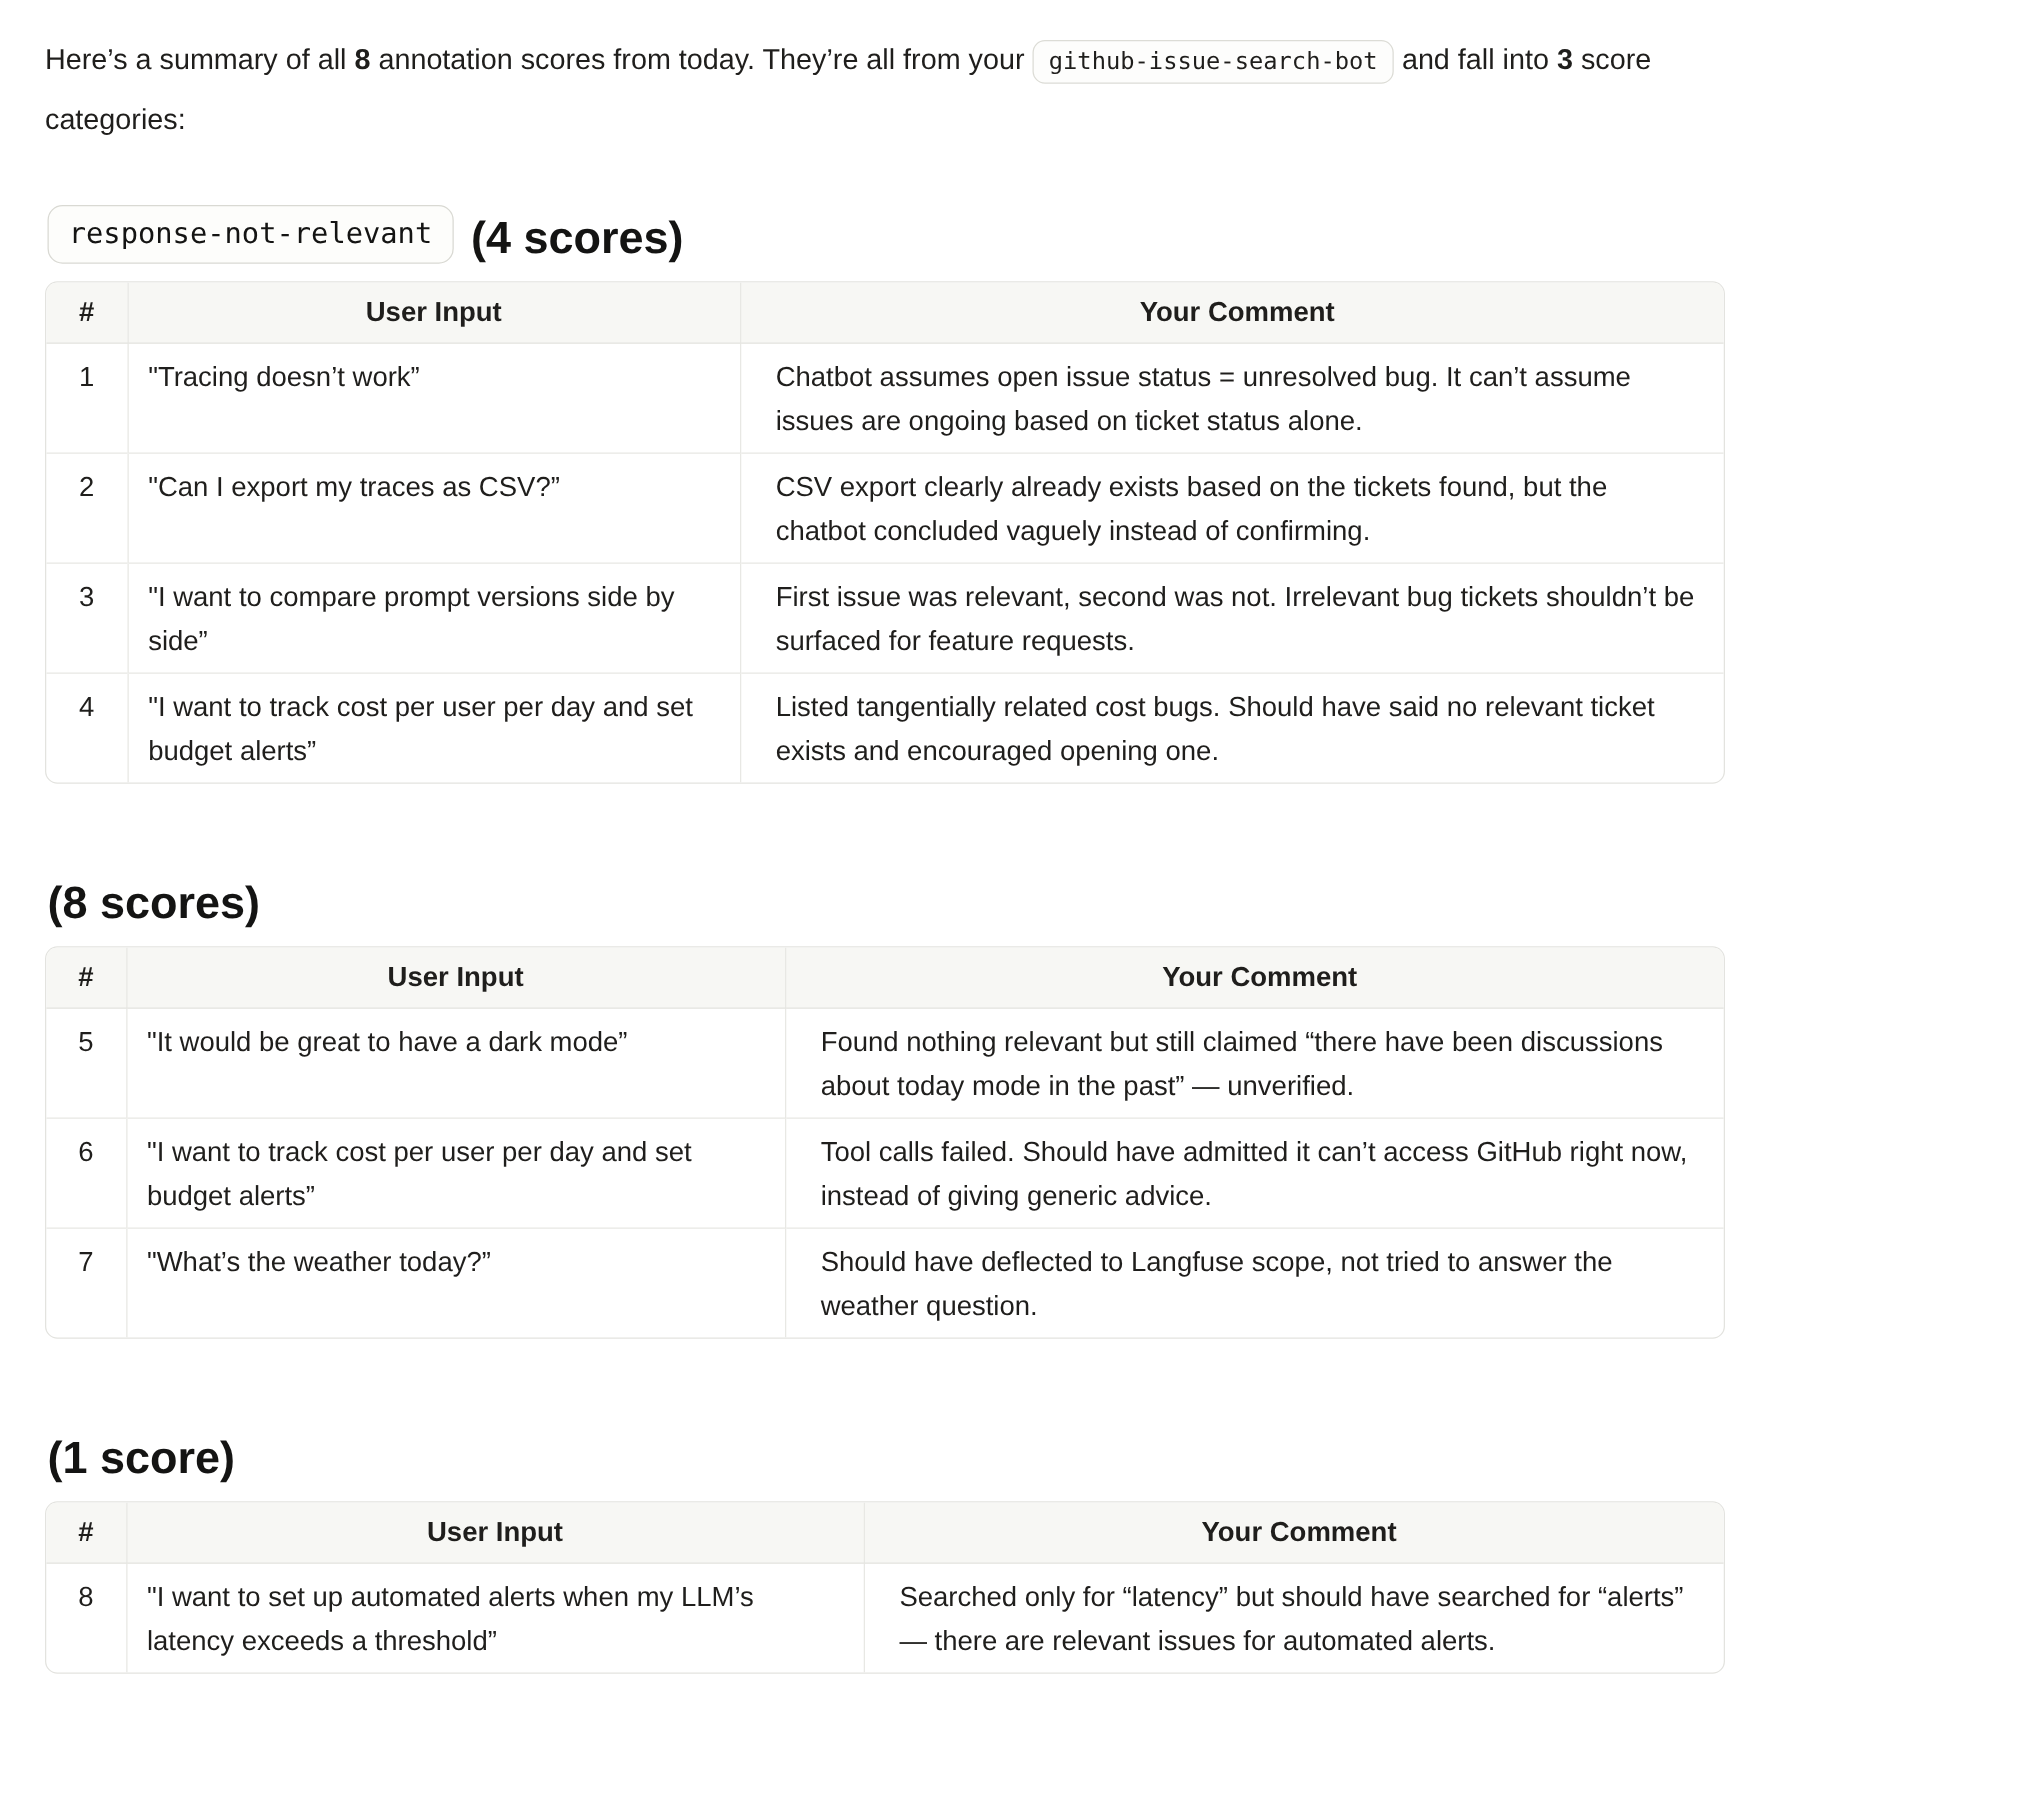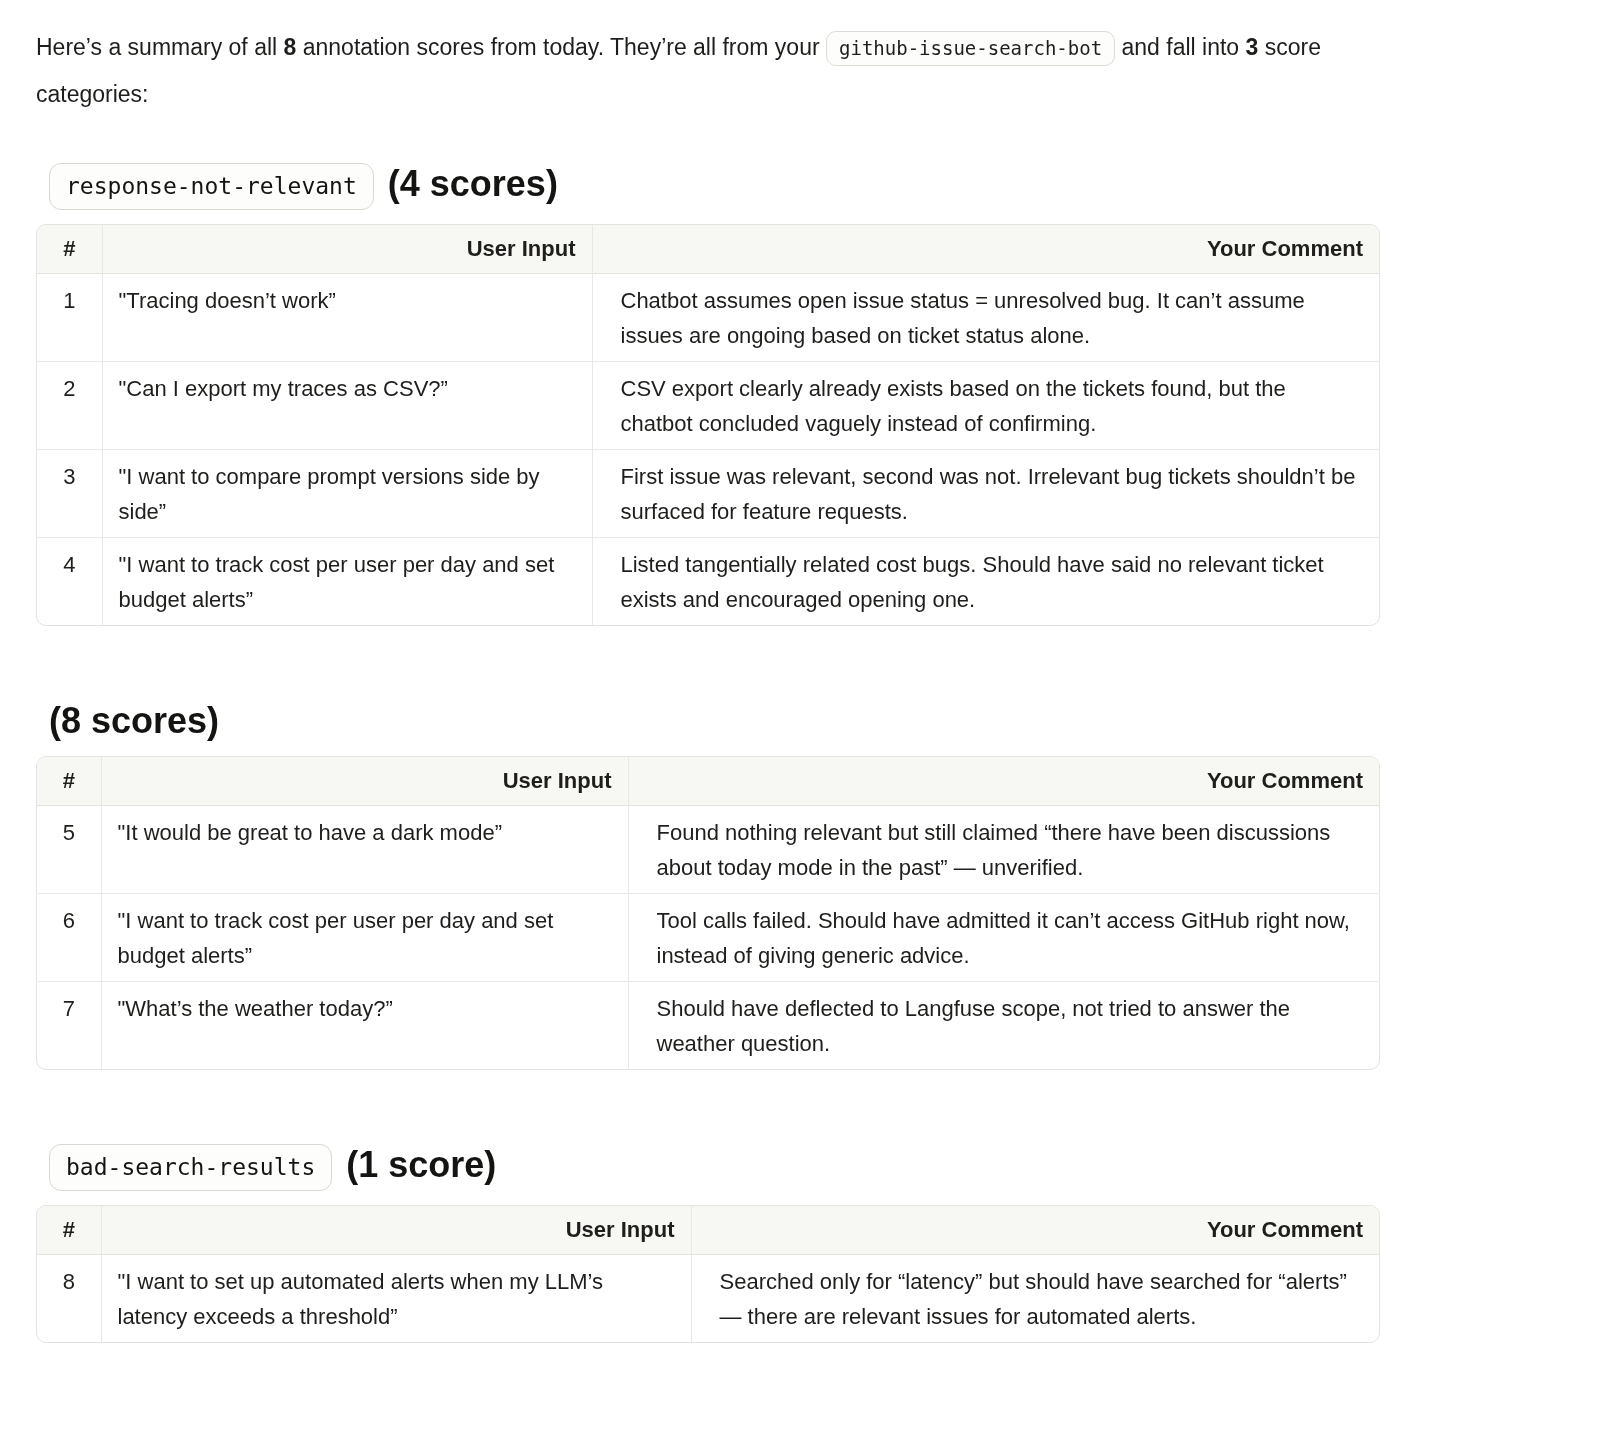--- a/index.html
+++ b/index.html
@@ -29,23 +29,23 @@
     border: 1.5px solid #dcdcd6;
     border-radius: 10px;
     padding: 5px 12px 6px 12px;
     white-space: nowrap;
     color: #1f1e1c;
   }
 
   
   .section-heading {
     display: flex;
-    align-items: flex-start;
+    align-items: flex-end;
     gap: 14px;
-    margin: 46px 0 14px 13px;
+    margin: 46px 0 14px 2px;
   }
   .section + .section .section-heading { margin-top: 74px; }
   .code-chip {
     font-family: "DejaVu Sans Mono", monospace;
     font-size: 23px;
     background: #fdfdfb;
     border: 1.5px solid #d9d9d3;
     border-radius: 12px;
     padding: 9px 16px 10px 16px;
     color: #141413;
@@ -67,21 +67,21 @@
     width: 100%;
     table-layout: fixed;
     border-collapse: collapse;
     font-size: 22px;
     line-height: 35px;
     color: #1f1e1c;
   }
   .score-table th {
     background: #f7f7f4;
     font-weight: 600;
-    text-align: right;
+    text-align: center;
     font-size: 22px;
     line-height: 26px;
     padding: 11px 16px;
     border-bottom: 1px solid #e3e3df;
   }
   .score-table th.c-num { text-align: center; padding-left: 4px; padding-right: 4px; }
   .score-table th.c-comment { padding-left: 24px; }
   .score-table td {
     vertical-align: top;
     padding: 9px 16px 8px 16px;
@@ -186,21 +186,20 @@
               <td class="c-input">"What’s the weather today?”</td>
               <td class="c-comment">Should have deflected to Langfuse scope, not tried to answer the weather question.</td>
             </tr>
           </tbody>
       </table>
     </div>
   </div>
 
   <div class="section sec-2">
     <div class="section-heading">
-      <span class="code-chip">bad-search-results</span>
       <span class="score-count">(1 score)</span>
     </div>
     <div class="table-wrap">
       <table class="score-table">
         <colgroup>
             <col class="col-num">
             <col class="col-input">
             <col class="col-comment">
           </colgroup>
         <thead>

